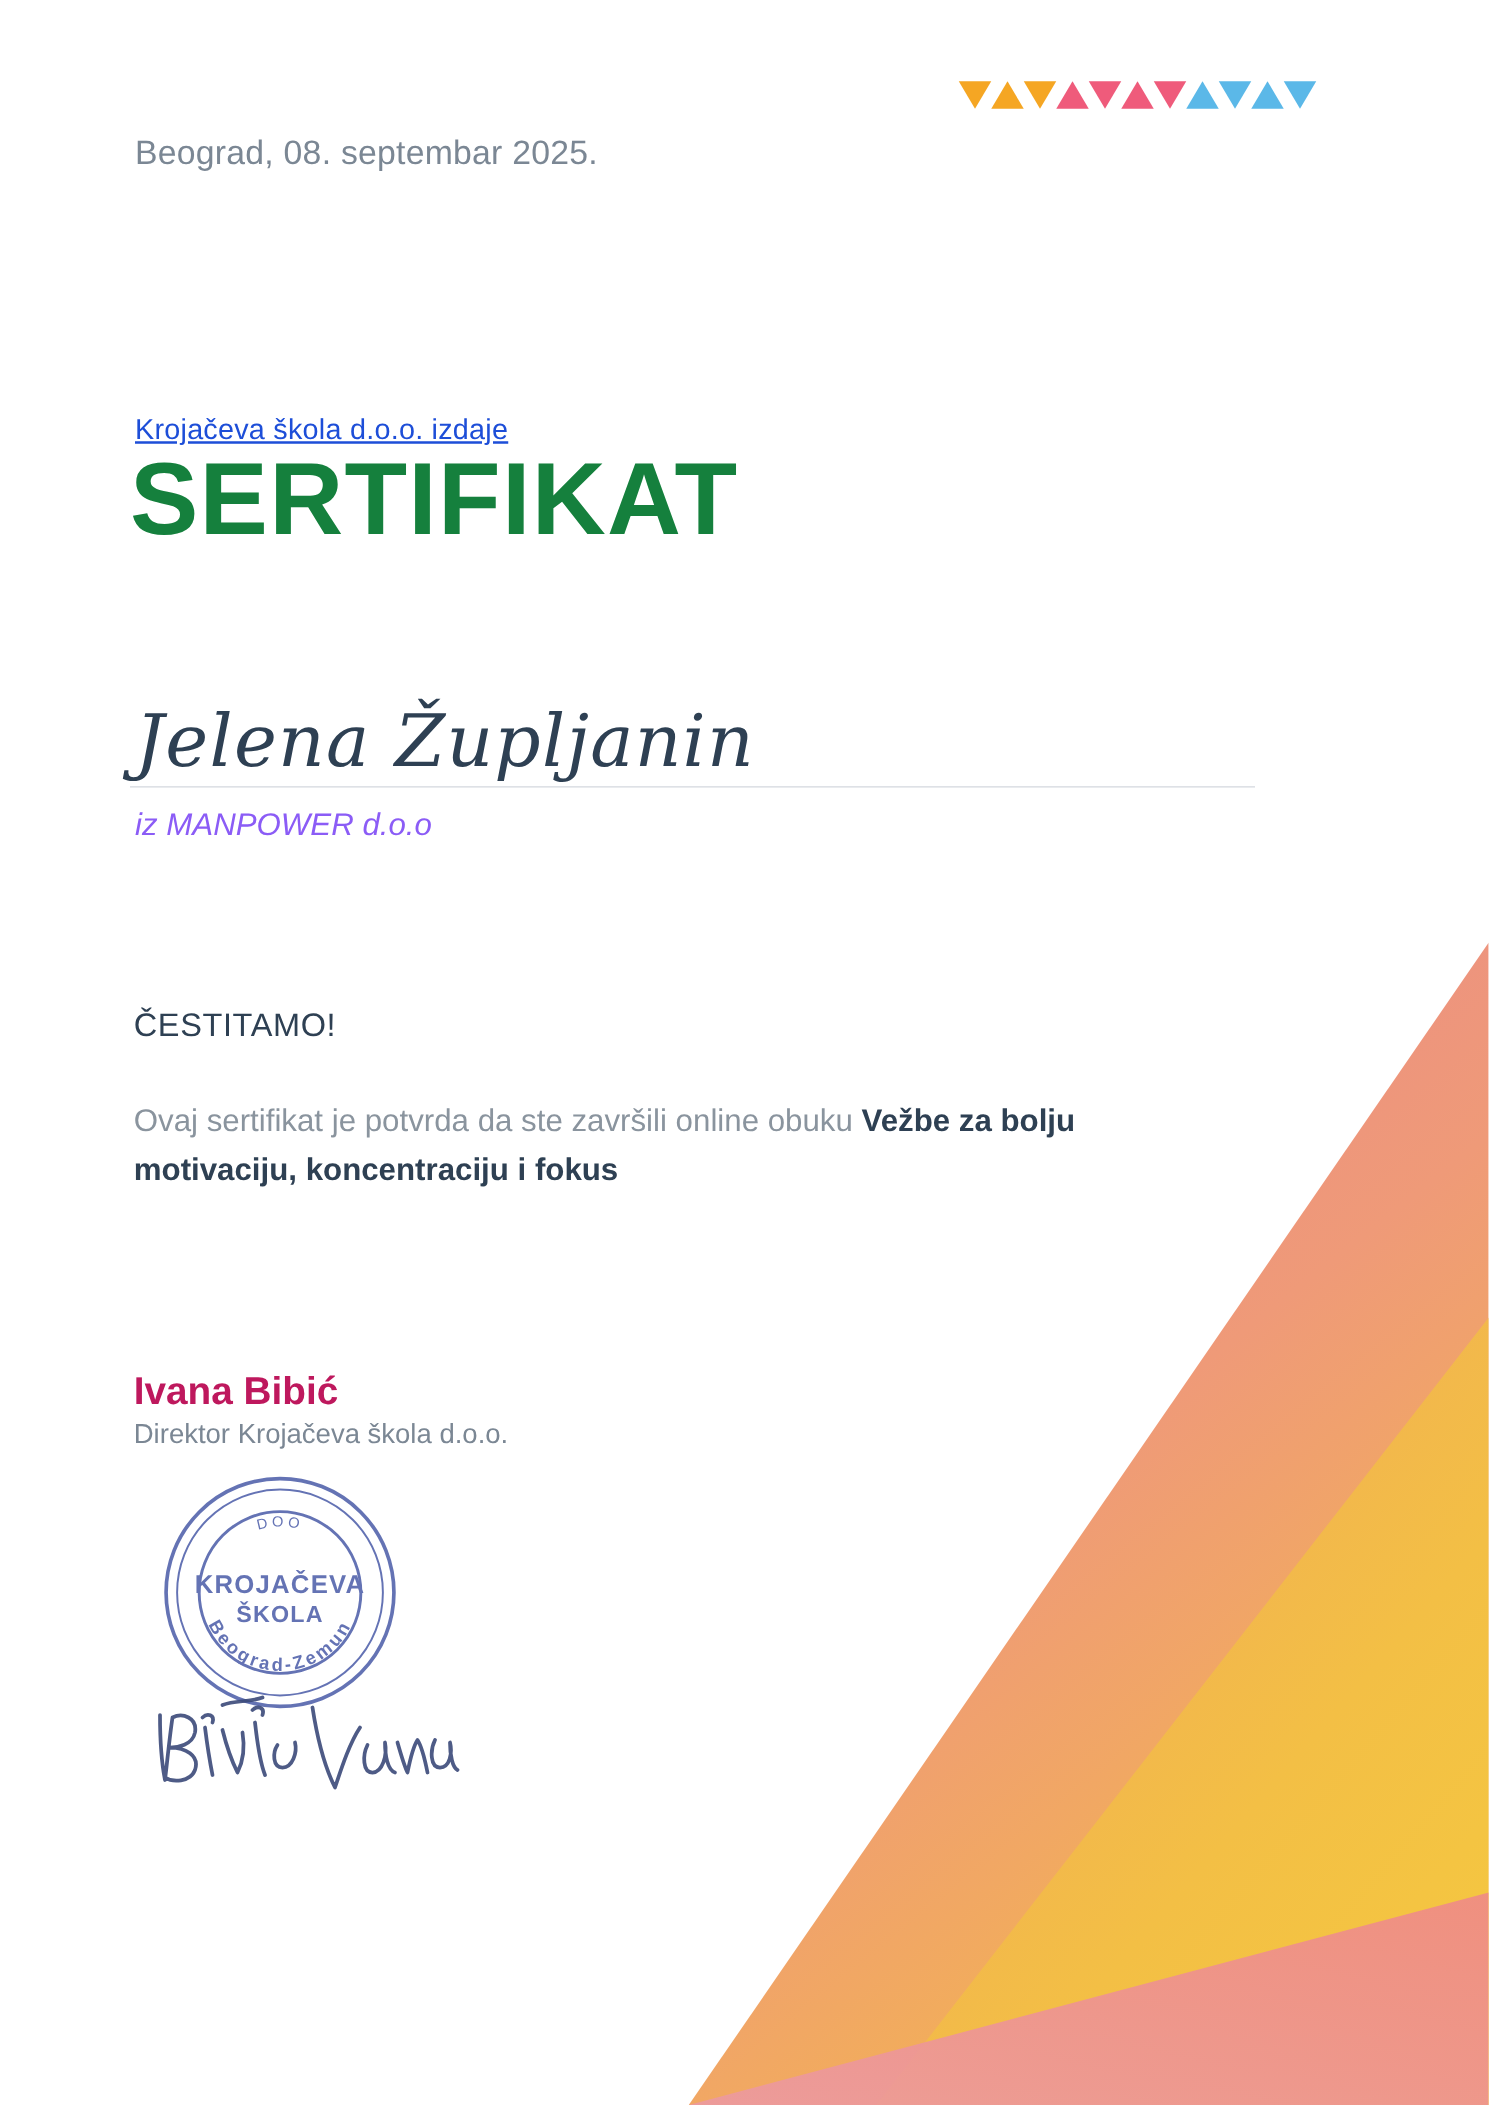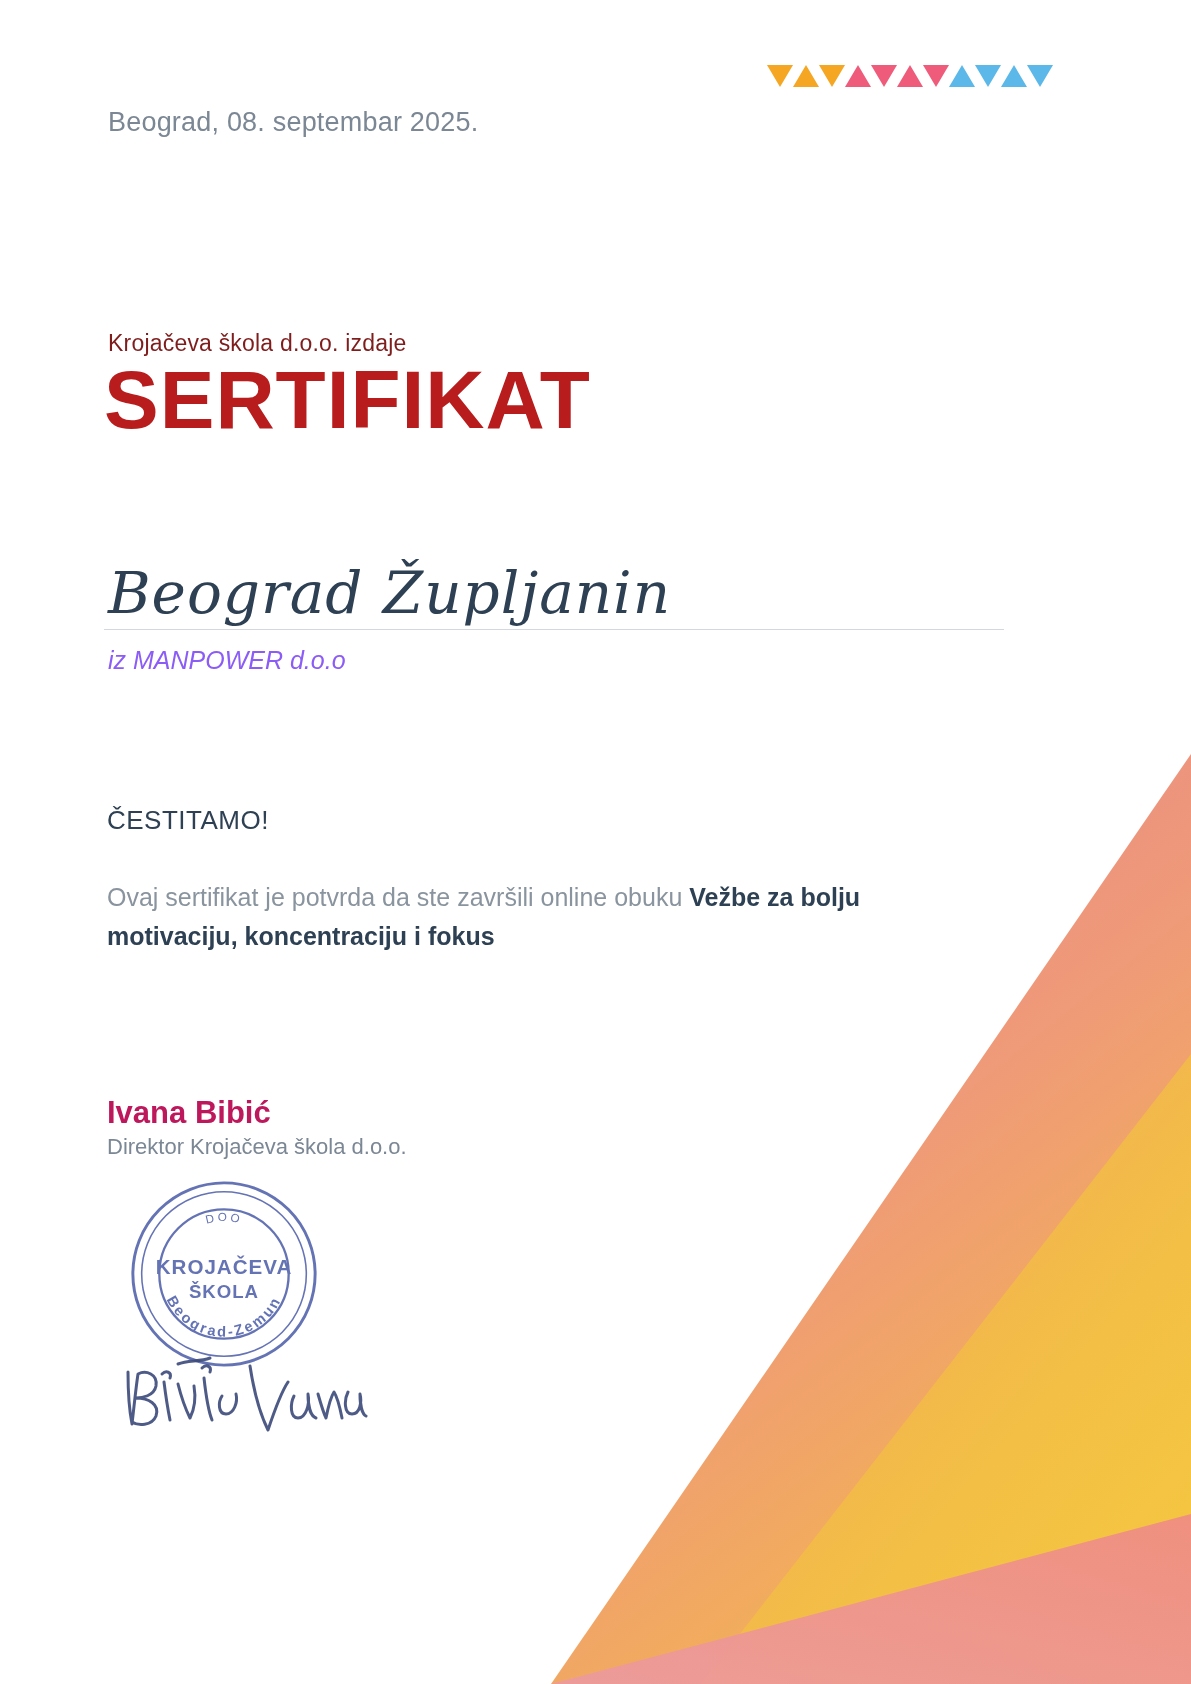--- a/index.html
+++ b/index.html
@@ -66,31 +66,32 @@
   }
   .tri.down { border-top: 22px solid currentColor; }
   .tri.up   { border-bottom: 22px solid currentColor; }
 
   
   .issuer {
     position: absolute;
     left: 108px;
     top: 330px;
     font-size: 23px;
-    color: #7f1d1d;
+    color: #1d4ed8;
     letter-spacing: 0.2px;
+    text-decoration: underline;
   }
   .cert-title {
     position: absolute;
     left: 104px;
     top: 357px;
     font-size: 82px;
     font-weight: bold;
     letter-spacing: 1px;
-    color: #b91c1c;
+    color: #15803d;
     line-height: 1.05;
   }
 
   .recipient-wrap {
     position: absolute;
     left: 104px;
     top: 560px;
     width: 900px;
   }
   .recipient-name {
@@ -215,21 +216,21 @@
     <span class="tri down" style="left:208px; color:#5bb8e8"></span>
     <span class="tri up" style="left:234px; color:#5bb8e8"></span>
     <span class="tri down" style="left:260px; color:#5bb8e8"></span>
   </div>
 </div>
 
 <div class="issuer">Krojačeva škola d.o.o. izdaje</div>
 <div class="cert-title">SERTIFIKAT</div>
 
 <div class="recipient-wrap">
-  <div class="recipient-name">Beograd  Župljanin</div>
+  <div class="recipient-name">Jelena  Župljanin</div>
   <div class="recipient-rule"></div>
   <div class="recipient-from">iz MANPOWER d.o.o</div>
 </div>
 
 <div class="congrats">ČESTITAMO!</div>
 
 <div class="desc">
   <span>Ovaj sertifikat je potvrda da ste završili online obuku </span><b>Vežbe za bolju motivaciju, koncentraciju i fokus</b>
 </div>
 

